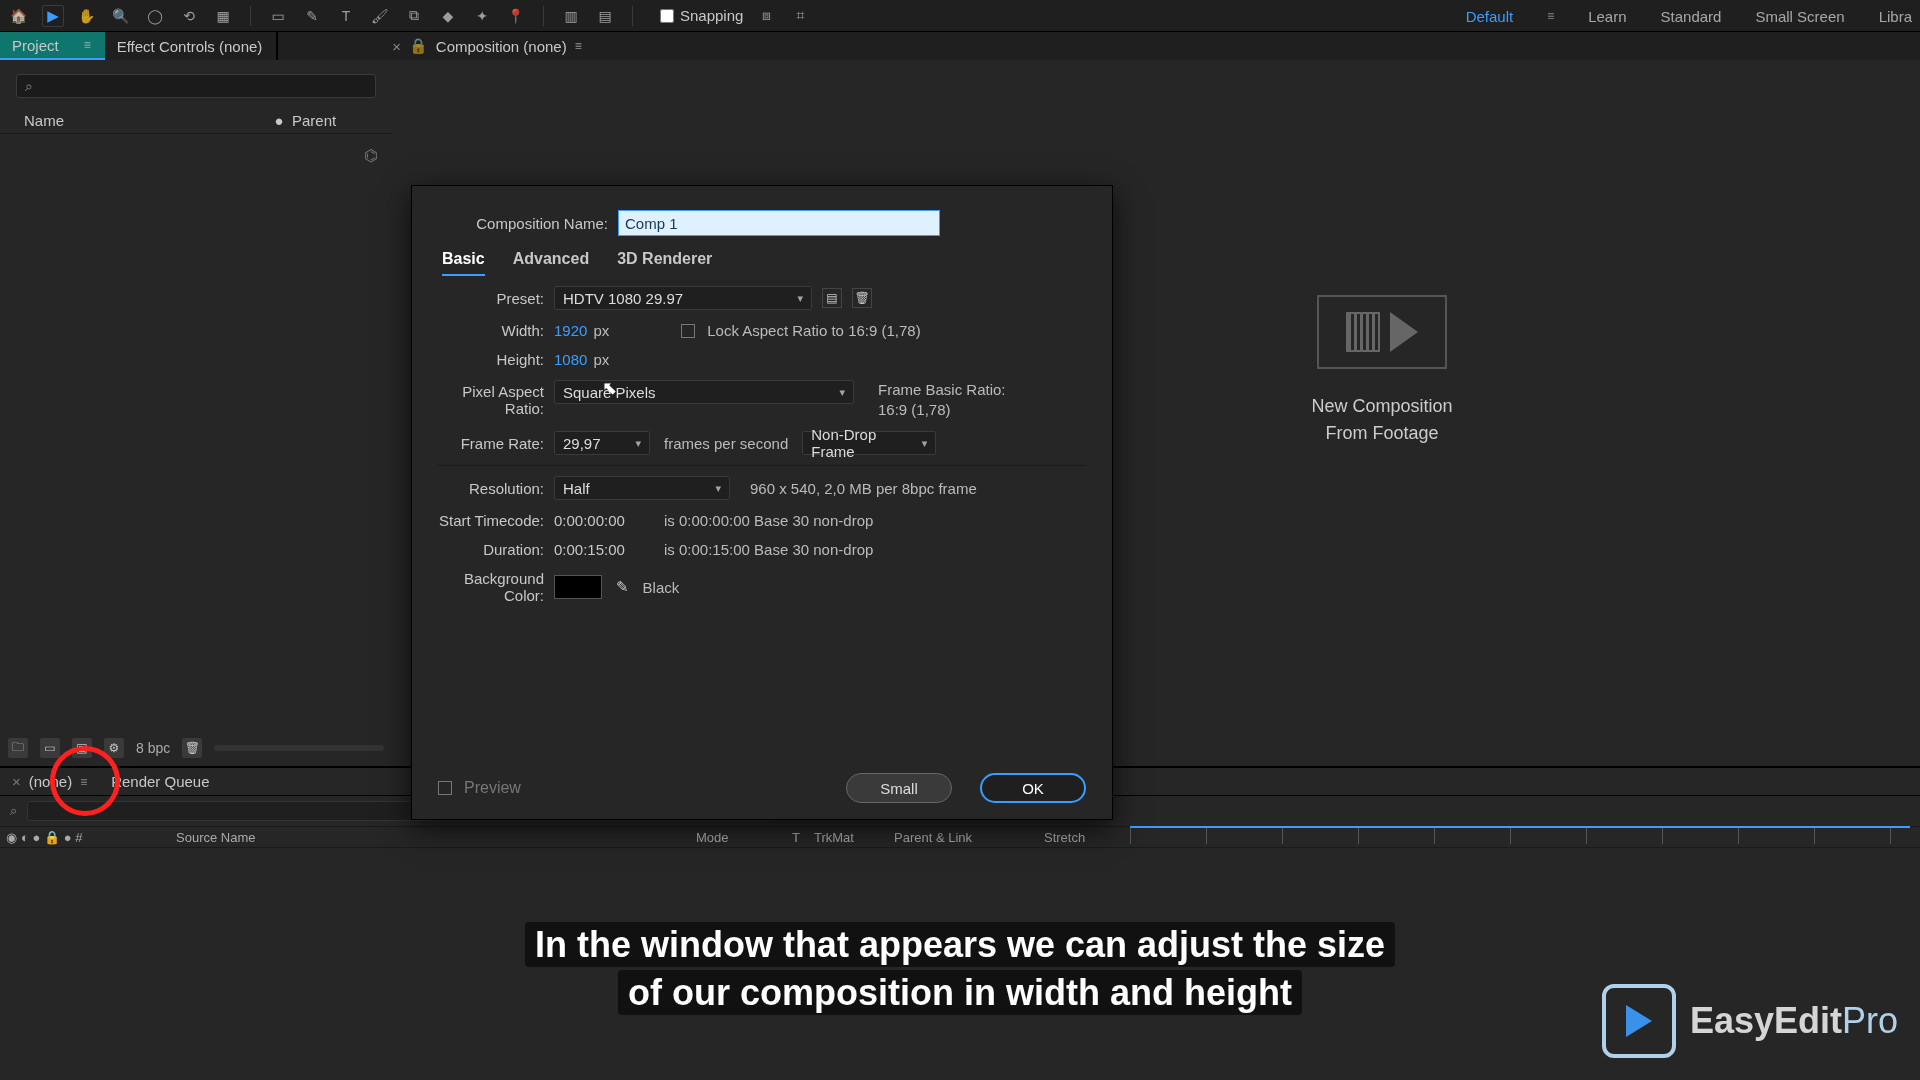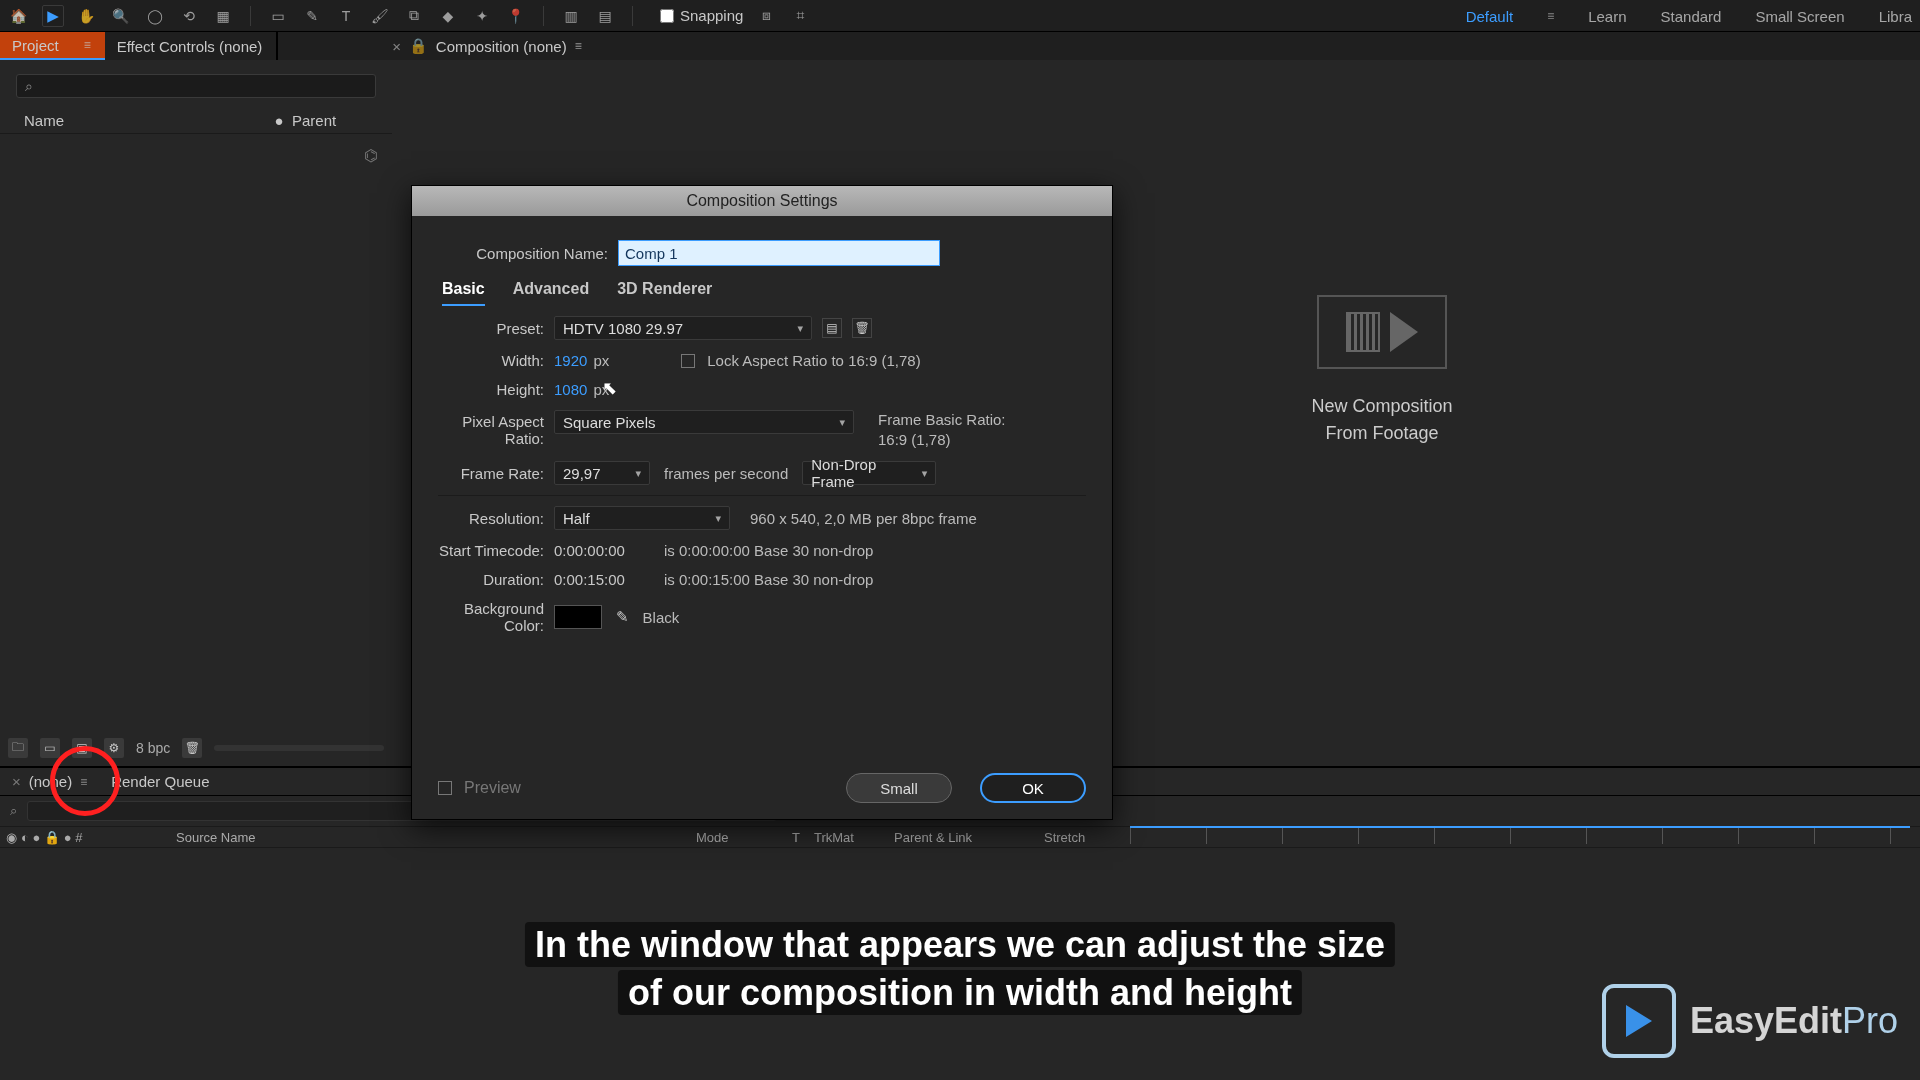--- a/index.html
+++ b/index.html
@@ -15,21 +15,21 @@
   .snap-box { display:flex; align-items:center; gap:6px; font-size:15px;padding-left:11px; }
   .snap-box input { width:14px; height:14px; }
   .workspace-tabs { position:absolute; right:8px; top:0; height:32px; display:flex; align-items:center; gap:34px; font-size:15px; }
   .workspace-tabs span { opacity:.8; }
   .workspace-tabs .active { color:#3c9dff; opacity:1; }
 
   
   .panel-tabs { position:absolute; top:32px; left:0; right:0; height:28px;
     background:#1f1f1f; display:flex; font-size:15px; }
   .panel-tabs .tab { padding:5px 14px 5px 12px; color:#c8c8c8; display:flex; align-items:center; gap:8px; }
-  .panel-tabs .tab.active { background:#c2410c; border-bottom:2px solid #3c9dff;gap:25px; }
+  .panel-tabs .tab.active { background:#0f766e; border-bottom:2px solid #3c9dff;gap:25px; }
   .panel-tabs .tab .menu { font-size:12px; opacity:.7; }
   .panel-tabs .sep { width:2px; background:#000; }
 
   
   .project-panel { position:absolute; top:60px; left:0; width:392px; bottom:314px; background:#262626; }
   .search-row { padding:14px 16px 8px; }
   .search-row .field { background:#1b1b1b; border:1px solid #3a3a3a; height:24px; width:360px;
     display:flex; align-items:center; padding:0 8px; font-size:14px; color:#888; border-radius:3px; }
   .proj-header { display:flex; padding:6px 10px 4px 24px; font-size:15px; border-bottom:1px solid #1a1a1a; }
   .proj-header .col-name { flex:1; }
@@ -231,21 +231,20 @@
     <span style="width:96px">Mode</span>
     <span style="width:22px">T</span>
     <span style="width:80px">TrkMat</span>
     <span style="width:150px">Parent &amp; Link</span>
     <span style="width:90px">Stretch</span>
   </div>
   <div class="tl-ruler"></div>
 </div>
 
 <div class="dialog">
-  <div class="titlebar">Composition Settings</div>
   <div class="body">
 
     <div class="row name-row">
       <span class="lbl">Composition Name:</span>
       <input value="Comp 1" style="">
     </div>
 
     <div class="dlg-tabs">
       <span class="active">Basic</span>
       <span>Advanced</span>

